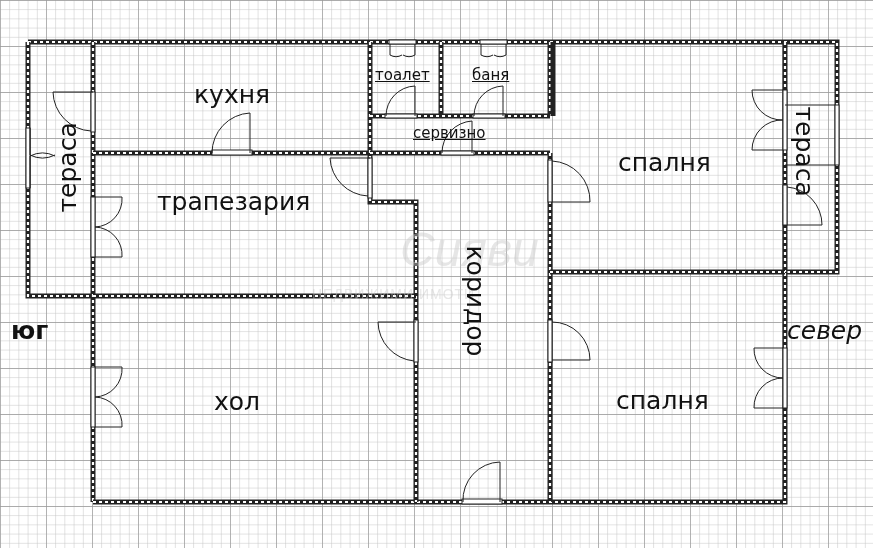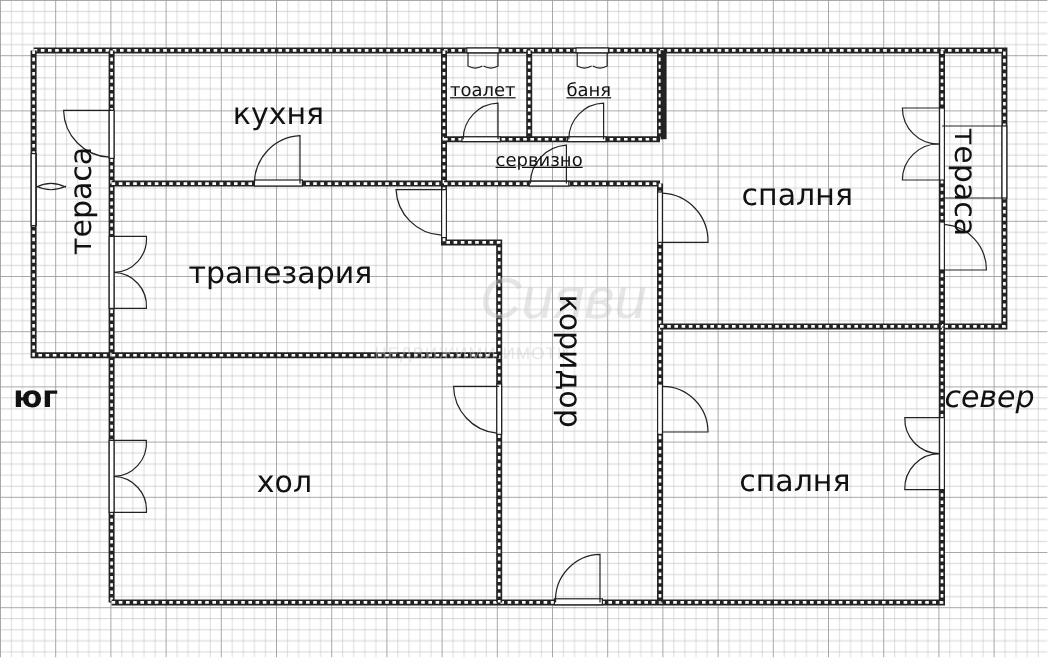--- a/index.html
+++ b/index.html
@@ -137,19 +137,19 @@
 <div class="watermark" style="left:400px;top:222px;font-size:48px;font-style:italic;">Сияви</div>
 <div class="watermark" style="left:312px;top:286px;font-size:14px;letter-spacing:1px;">НЕДВИЖИМИ ИМОТИ</div>
 
 <div class="lbl big" style="left:194px;top:82px;">кухня</div>
 <div class="lbl small" style="left:375px;top:68px;">тоалет</div>
 <div class="lbl small" style="left:472px;top:68px;text-align:right;">баня</div>
 <div class="lbl small" style="left:413px;top:126px;">сервизно</div>
 <div class="lbl big" style="left:618px;top:150px;">спалня</div>
 <div class="lbl big rotm90" style="left:27px;top:160px;width:80px;text-align:center;">тераса</div>
 <div class="lbl big rot90" style="left:764px;top:134px;width:80px;text-align:center;">тераса</div>
-<div class="lbl big" style="left:157px;top:215px;">трапезария</div>
+<div class="lbl big" style="left:157px;top:189px;">трапезария</div>
 <div class="lbl big rot90" style="left:425px;top:283px;width:100px;text-align:center;">коридор</div>
 <div class="lbl big" style="left:214px;top:389px;">хол</div>
 <div class="lbl big" style="left:616px;top:388px;">спалня</div>
 
 <div class="lbl big" style="left:11px;top:318px;font-weight:bold;">юг</div>
 <div class="lbl big" style="left:787px;top:318px;font-style:italic;">север</div>
 
 </body></html>

